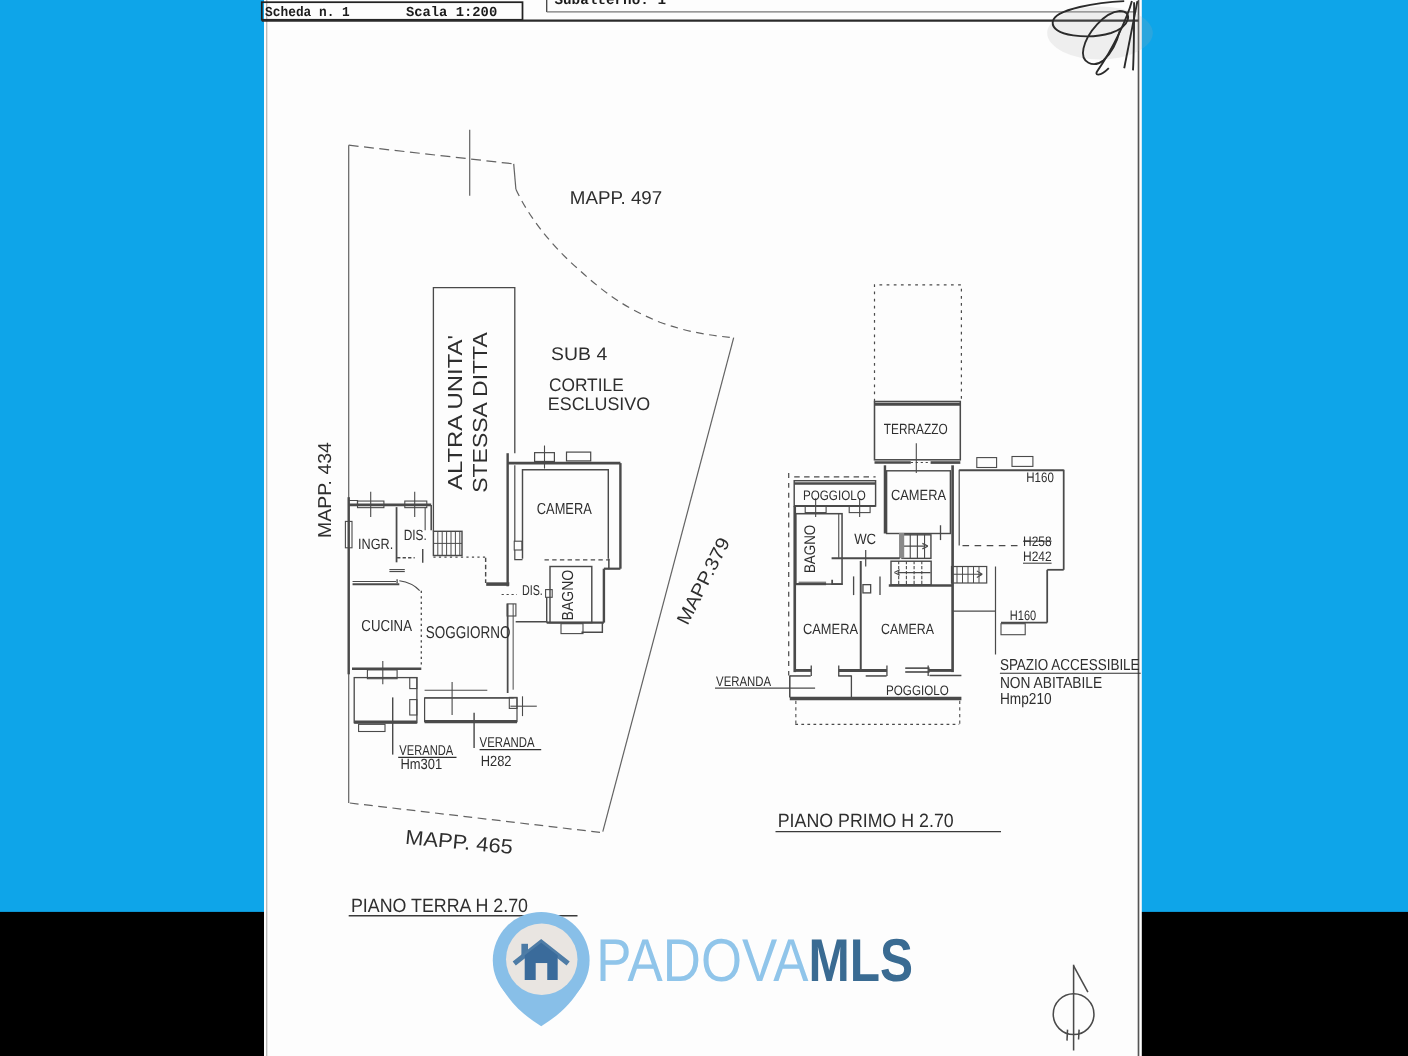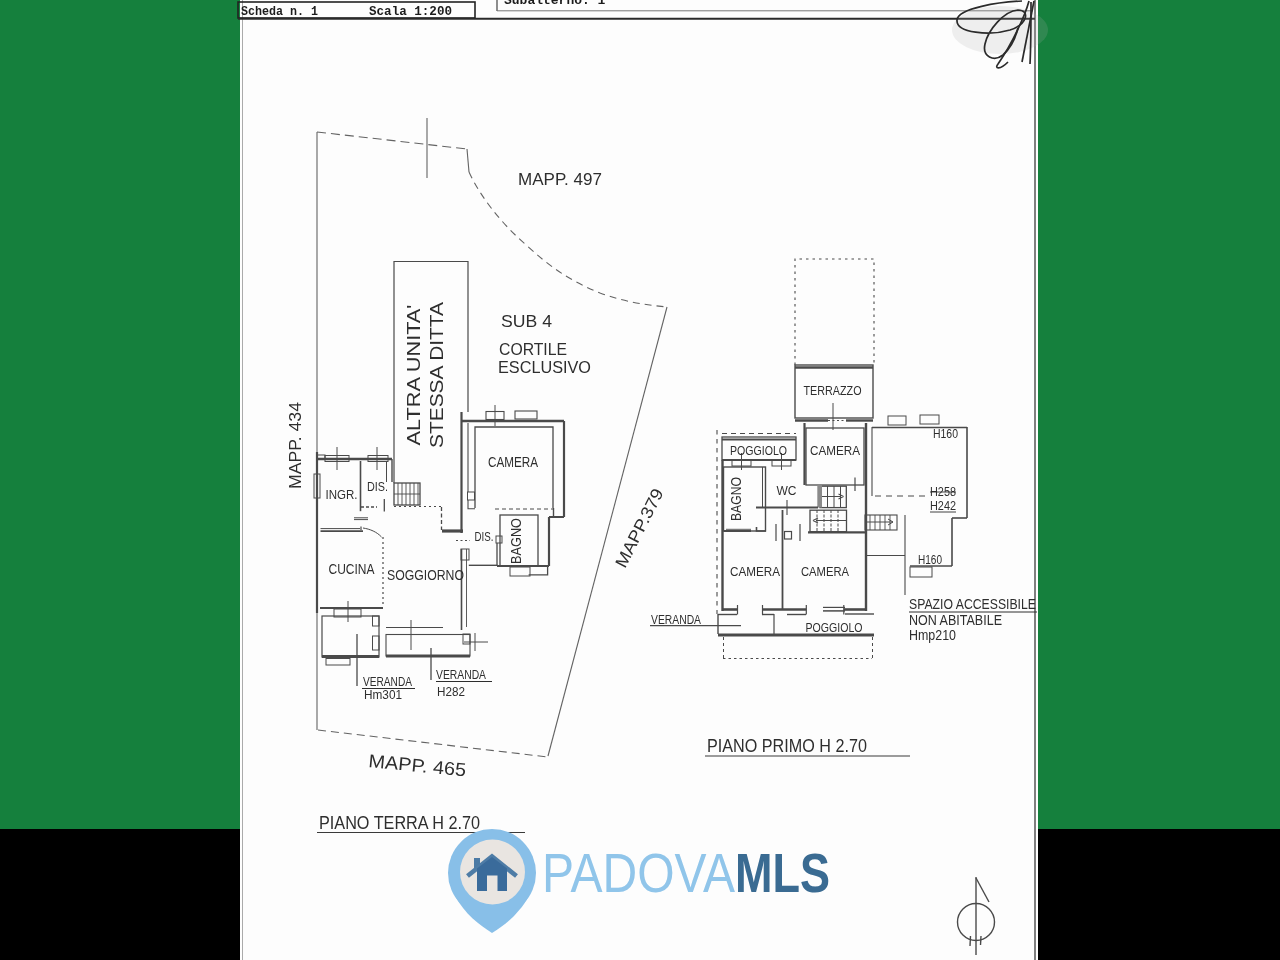--- a/index.html
+++ b/index.html
@@ -1,16 +1,16 @@
 <!DOCTYPE html>
 <html><head>
 <meta charset="utf-8">
 <style>
 html,body{margin:0;padding:0;width:1280px;height:960px;background:#000;overflow:hidden;-webkit-font-smoothing:antialiased}
-#page{position:relative;width:1280px;height:829px;background:#15803d}
+#page{position:relative;width:1280px;height:829px;background:#0ea5e9}
 #doc{position:absolute;left:240px;top:0;width:798px;height:960px;background:#fdfdfd}
 svg{position:absolute;left:0;top:0}
 .lbl{font-family:"Liberation Sans",sans-serif;fill:#2e2e2e}
 .mono{font-family:"Liberation Mono",monospace;font-weight:bold;fill:#1c1c1c}
 </style>
 </head>
 <body>
 <div id="page">
 <div id="doc"></div>
 <svg width="1280" height="960" viewBox="0 0 1280 960">

